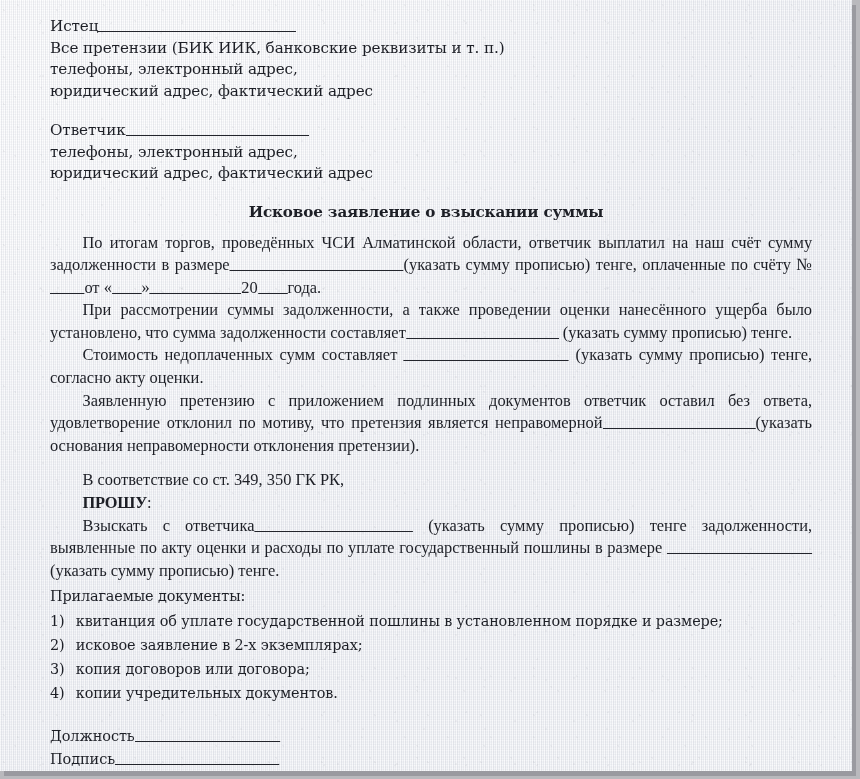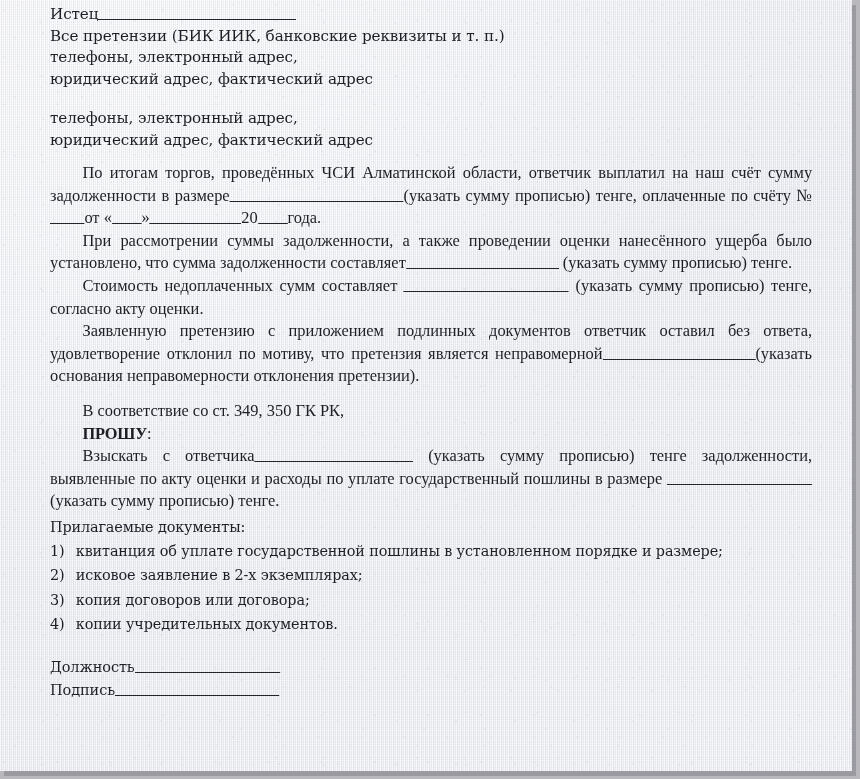--- a/index.html
+++ b/index.html
@@ -60,21 +60,21 @@
       radial-gradient(circle at 73% 77%, rgba(168,170,178,0.14) 0 1px, transparent 1px),
       radial-gradient(circle at 88% 31%, rgba(168,170,178,0.16) 0 1px, transparent 1px),
       radial-gradient(circle at 95% 88%, rgba(168,170,178,0.13) 0 1px, transparent 1px);
     background-size: 53px 47px, 67px 59px, 43px 61px, 71px 53px, 59px 43px, 47px 67px, 61px 49px;
     opacity: 0.9;
   }
 
   .content {
     position: relative;
     z-index: 2;
-    padding: 4px 36px 0 50px;
+    padding: 16px 36px 0 50px;
     color: #1d1f26;
   }
 
   
   .party-block {
     font-family: "DejaVu Serif", "Liberation Serif", serif;
     font-size: 15.2px;
     line-height: 21.5px;
     letter-spacing: -0.1px;
   }
@@ -183,24 +183,26 @@
   <div class="content">
 
     <div class="party-block">
       <div class="line"><span>Истец</span><span class="fill w-head1"></span></div>
       <div class="line">Все претензии (БИК ИИК, банковские реквизиты и т. п.)</div>
       <div class="line">телефоны, электронный адрес,</div>
       <div class="line">юридический адрес, фактический адрес</div>
     </div>
 
     <div class="party-block second">
+      <div class="line"><span>Ответчик</span><span class="fill w-head2"></span></div>
       <div class="line">телефоны, электронный адрес,</div>
       <div class="line">юридический адрес, фактический адрес</div>
     </div>
 
+    <div class="doc-title">Исковое заявление о взыскании суммы</div>
 
     <div class="body-text">
 
       <p><span>По итогам торгов, проведённых ЧСИ Алматинской области, ответчик выплатил на наш счёт сумму задолженности в размере</span><span class="fill b1"></span><span>(указать сумму прописью) тенге, оплаченные по счёту №</span><span class="fill b2"></span><span>от «</span><span class="fill b3"></span><span>»</span><span class="fill b4"></span><span>20</span><span class="fill b5"></span><span>года.</span></p>
 
       <p><span>При рассмотрении суммы задолженности, а также проведении оценки нанесённого ущерба было установлено, что сумма задолженности составляет</span><span class="fill b6"></span> <span>(указать сумму прописью) тенге.</span></p>
 
       <p><span>Стоимость недоплаченных сумм составляет</span> <span class="fill b7"></span> <span>(указать сумму прописью) тенге, согласно акту оценки.</span></p>
 
       <p><span>Заявленную претензию с приложением подлинных документов ответчик оставил без ответа, удовлетворение отклонил по мотиву, что претензия является неправомерной</span><span class="fill b8"></span><span>(указать основания неправомерности отклонения претензии).</span></p>

